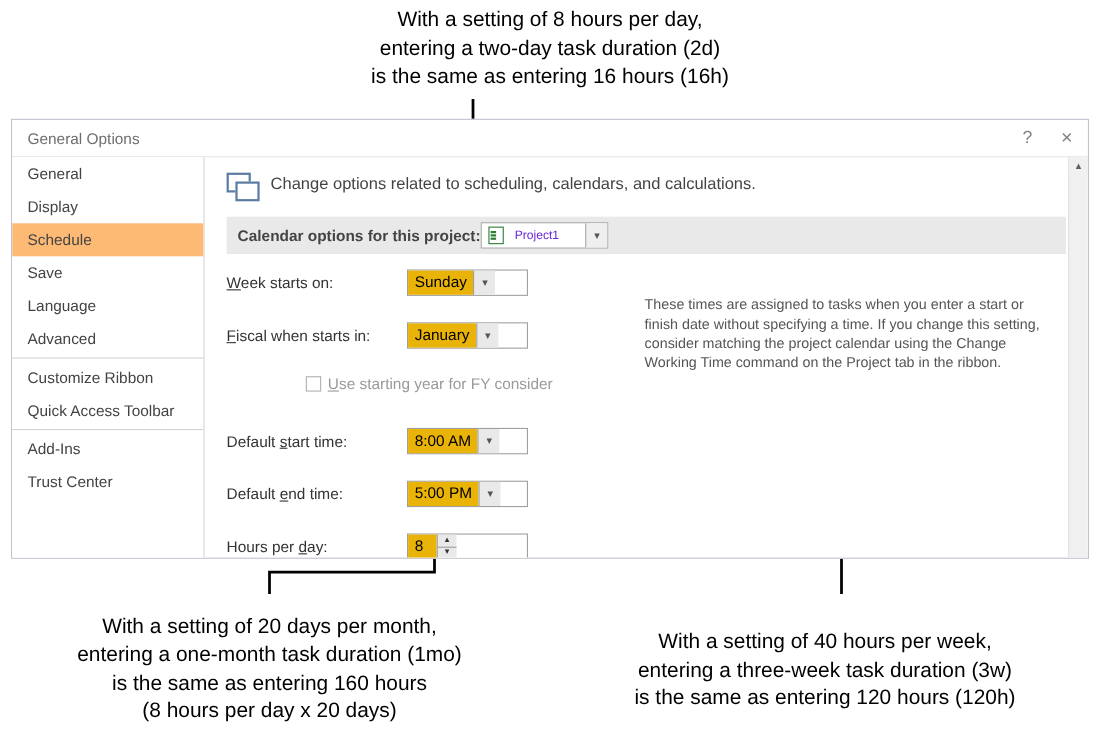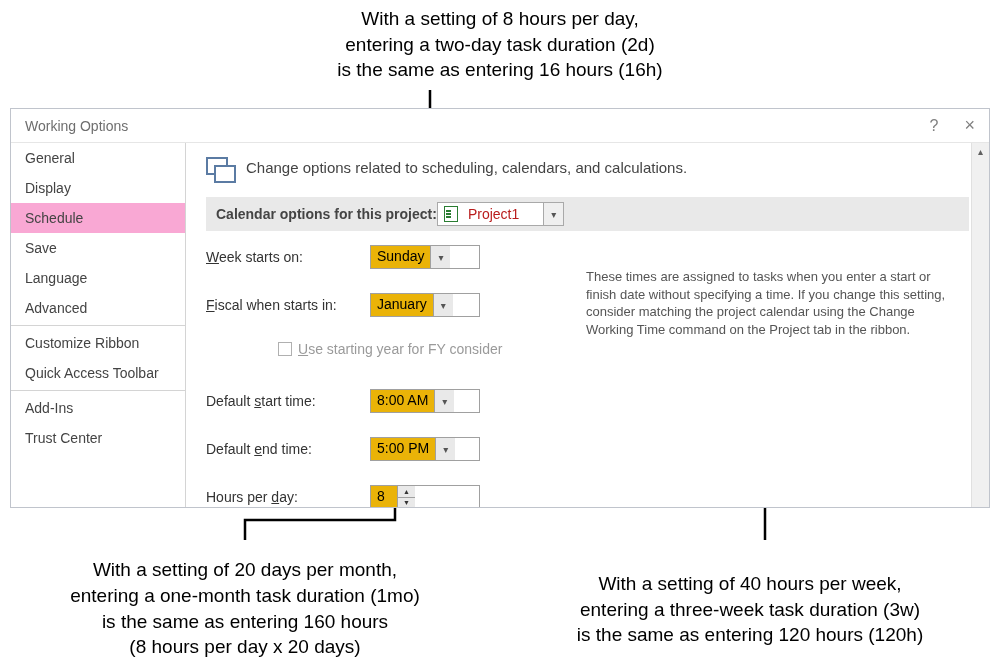--- a/index.html
+++ b/index.html
@@ -67,21 +67,21 @@
     overflow: hidden;
   }
   .sidebar .item {
     padding: 7px 14px;
     font-size: 14px;
     color: #444;
     cursor: pointer;
     white-space: nowrap;
   }
   .sidebar .item.selected {
-    background: #f9a8d4;
+    background: #fdba74;
   }
   .sidebar .sep {
     height: 1px;
     background: #d4d4d4;
     margin: 2px 0;
   }
 
   .main {
     flex: 1;
     position: relative;
@@ -126,21 +126,21 @@
   }
   .section-bar .lbl { font-weight:600; color:#444; font-size:14px; }
   .proj-select {
     display:inline-flex; align-items:center;
     border:1px solid #a9a9a9; background:#fff;
     height:24px;
   }
   .proj-select .icon { width:20px; height:20px; margin:0 4px; display:inline-block; position:relative; }
   .proj-select .icon::before { content:""; position:absolute; left:2px; top:2px; width:12px;height:14px;border:1px solid #2a7d32; background:#fff;}
   .proj-select .icon::after { content:""; position:absolute; left:4px; top:6px; width:5px;height:2px;background:#2a7d32; box-shadow:0 3px 0 #2a7d32, 0 6px 0 #2a7d32;}
-  .proj-select .txt { padding:0 24px 0 2px; font-size:14px; color:#b91c1c;}
+  .proj-select .txt { padding:0 24px 0 2px; font-size:11px; color:#6d28d9;}
   .proj-select .drop { width:20px; height:100%; border-left:1px solid #a9a9a9; background:#efefef; display:flex;align-items:center;justify-content:center;}
   .chev { font-size:10px; color:#555; }
 
   .form { display:grid; grid-template-columns: 140px 110px auto; row-gap:6px; column-gap:8px; align-items:center; font-size:14px; color:#333;gap:24px;}
   .form .lbl { white-space:nowrap; }
   .u { text-decoration: underline; }
   .combo, .spinner {
     display:inline-flex; align-items:stretch;
     border:1px solid #a0a0a0; height:24px; background:#fff;
   }
@@ -176,21 +176,21 @@
 
   <path d="M 430 90 L 430 432 L 400 432" stroke="#000" stroke-width="2.5" fill="none"></path>
 
   <path d="M 245 540 L 245 520 L 395 520 L 395 502" stroke="#000" stroke-width="2.5" fill="none"></path>
 
   <path d="M 765 540 L 765 464 L 400 464" stroke="#000" stroke-width="2.5" fill="none"></path>
 </svg>
 
 <div class="window">
   <div class="titlebar">
-    <span>Working Options</span>
+    <span>General Options</span>
     <span class="right">
       <span class="help-icon">?</span>
       <span class="close-x">×</span>
     </span>
   </div>
   <div class="window-body">
     <div class="sidebar">
       <div class="item">General</div>
       <div class="item">Display</div>
       <div class="item selected">Schedule</div>

